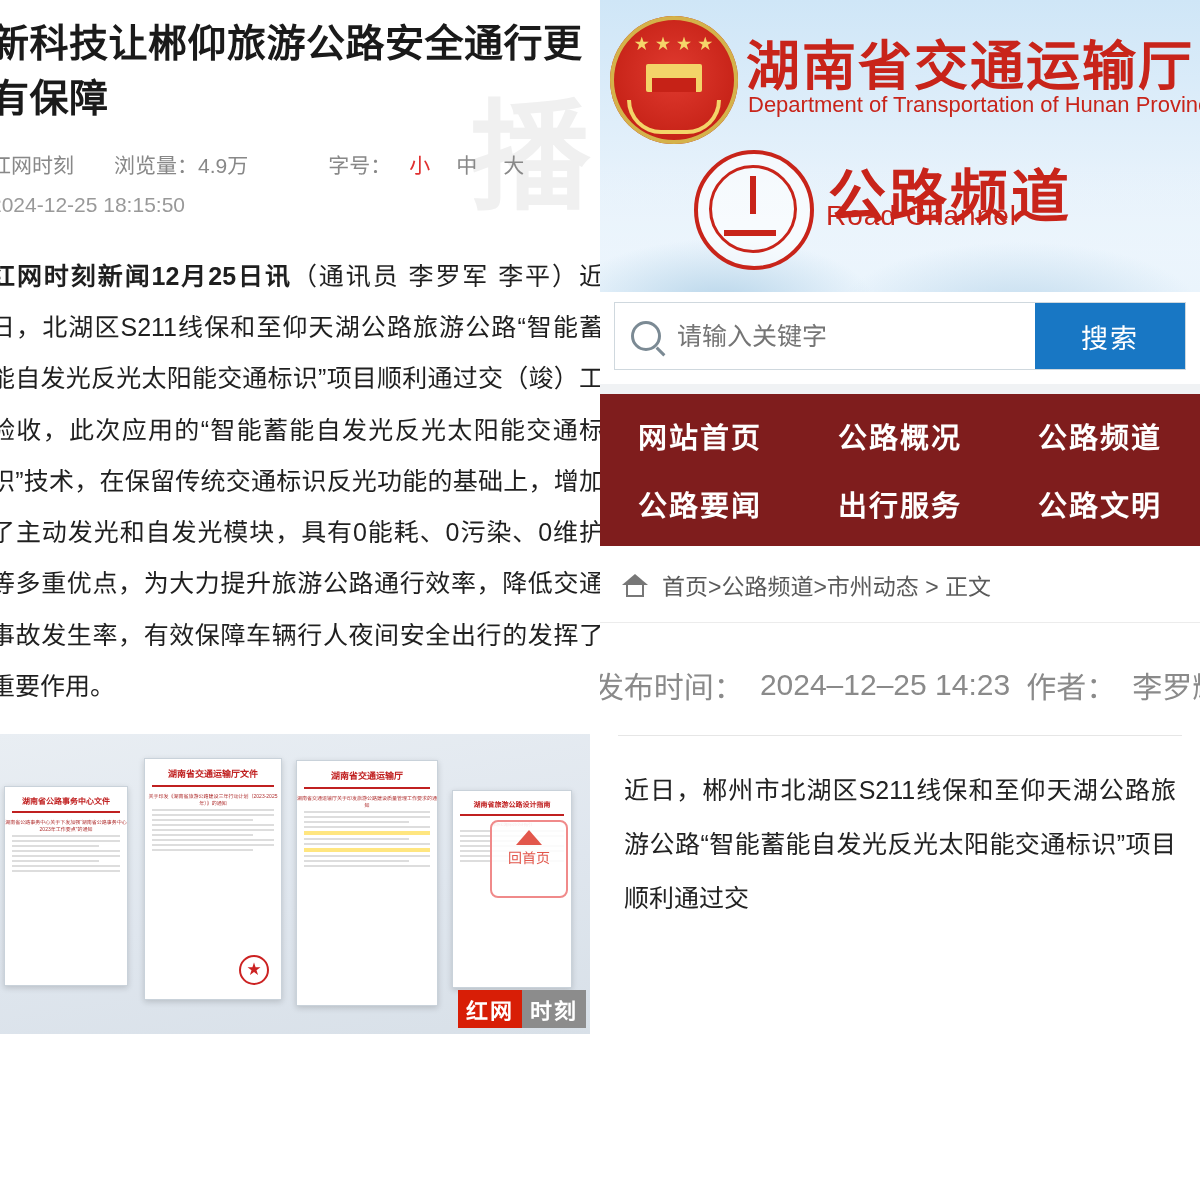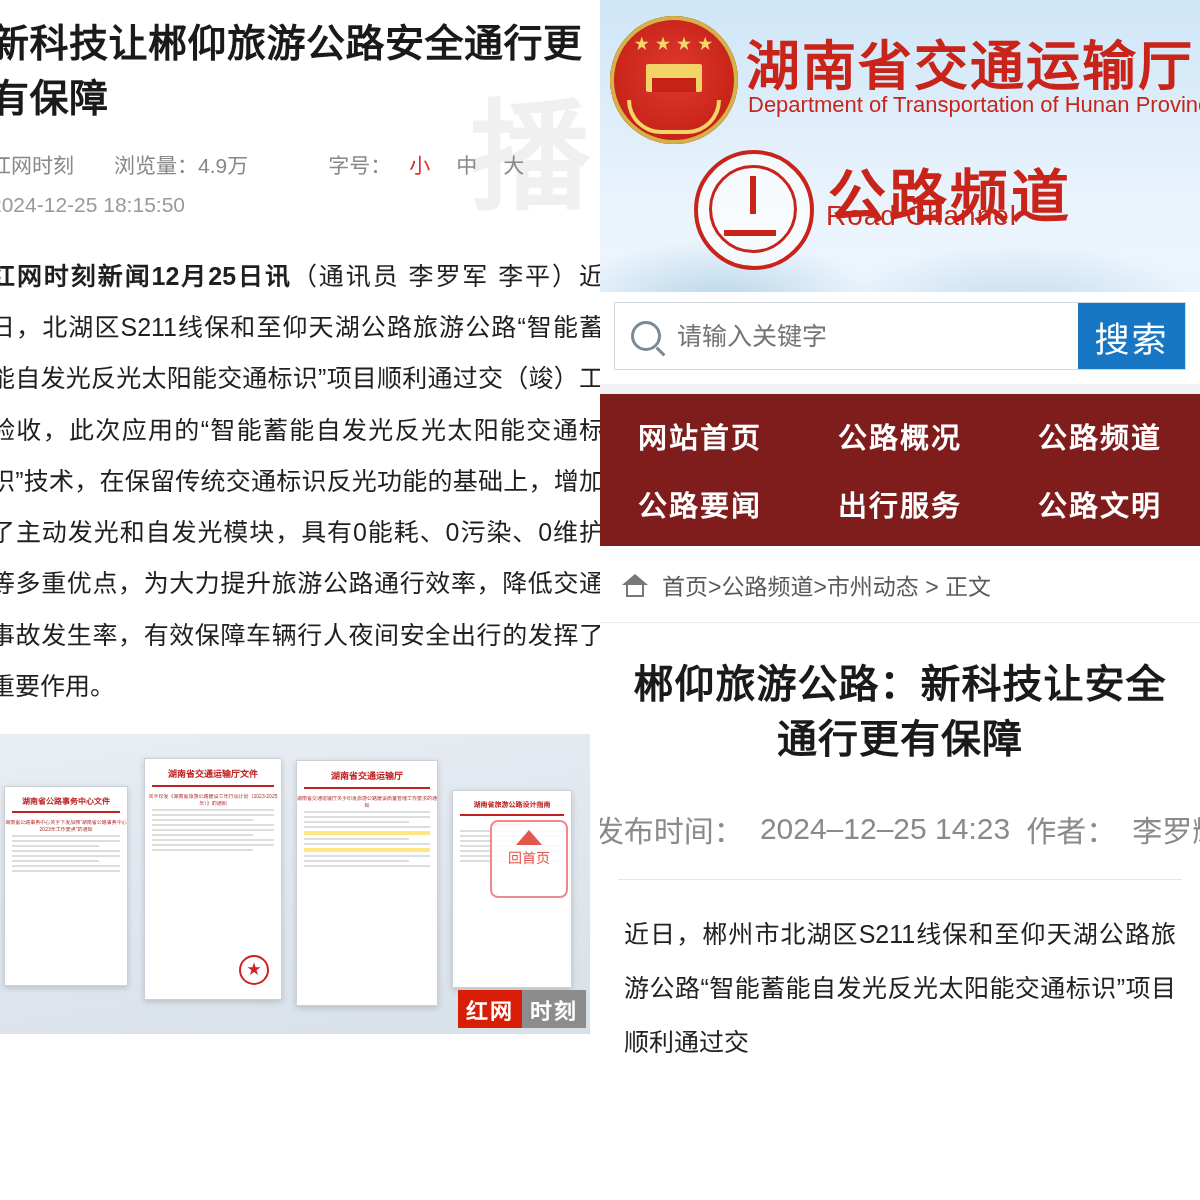--- a/index.html
+++ b/index.html
@@ -358,24 +358,24 @@
   .search-input {
     border: none;
     outline: none;
     font-size: 25px;
     color: #9aa4ac;
     width: 100%;
     font-family: "Liberation Sans", sans-serif;
     background: transparent;
   }
   .search-btn {
-    width: 107px;
+    width: 150px;
     background: #1877c4;
     color: #ffffff;
-    font-size: 35px;
+    font-size: 27px;
     display: flex;
     align-items: center;
     justify-content: center;
     letter-spacing: 2px;
   }
   .divider-bar {
     height: 10px;
     background: #f0f2f4;
     margin-top: 14px;
   }
@@ -609,21 +609,20 @@
       <a href="#">公路要闻</a>
       <a href="#">出行服务</a>
       <a href="#">公路文明</a>
     </div>
 
     <div class="breadcrumb">
       <span class="home-icon"></span>
       <span>首页&gt;公路频道&gt;市州动态 &gt; 正文</span>
     </div>
 
-    <div class="art-title">郴仰旅游公路：新科技让安全通行更有保障</div>
 
     <div class="art-meta">
       <span>来源：</span>
       <span>发布时间：</span>
       <span>2024–12–25 14:23</span>
       <span>作者：</span>
       <span>李罗辉、李平</span>
     </div>
 
 

